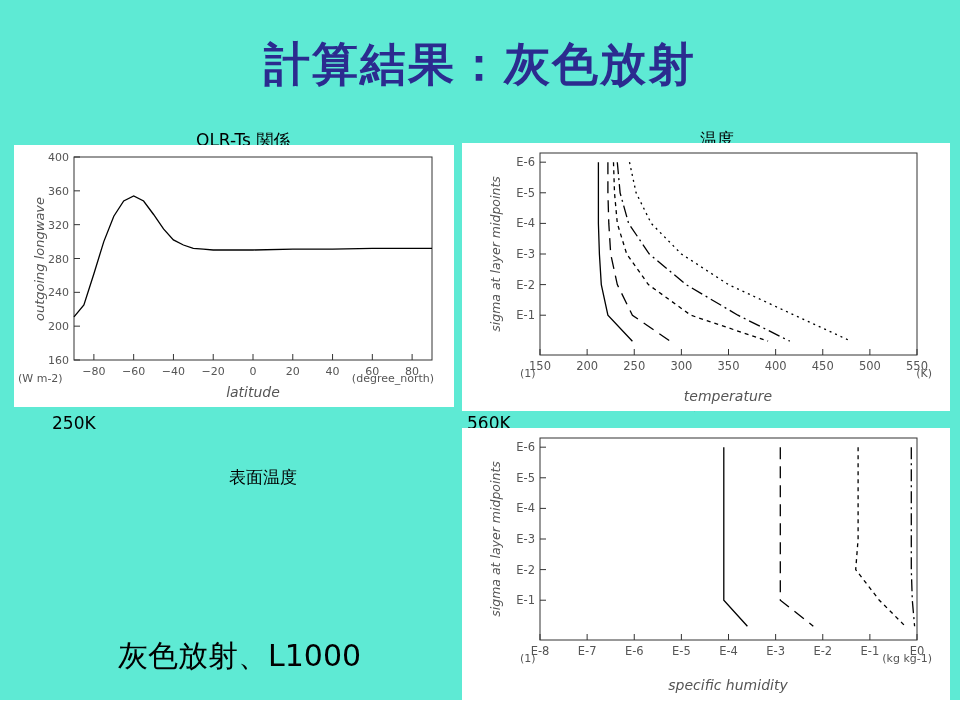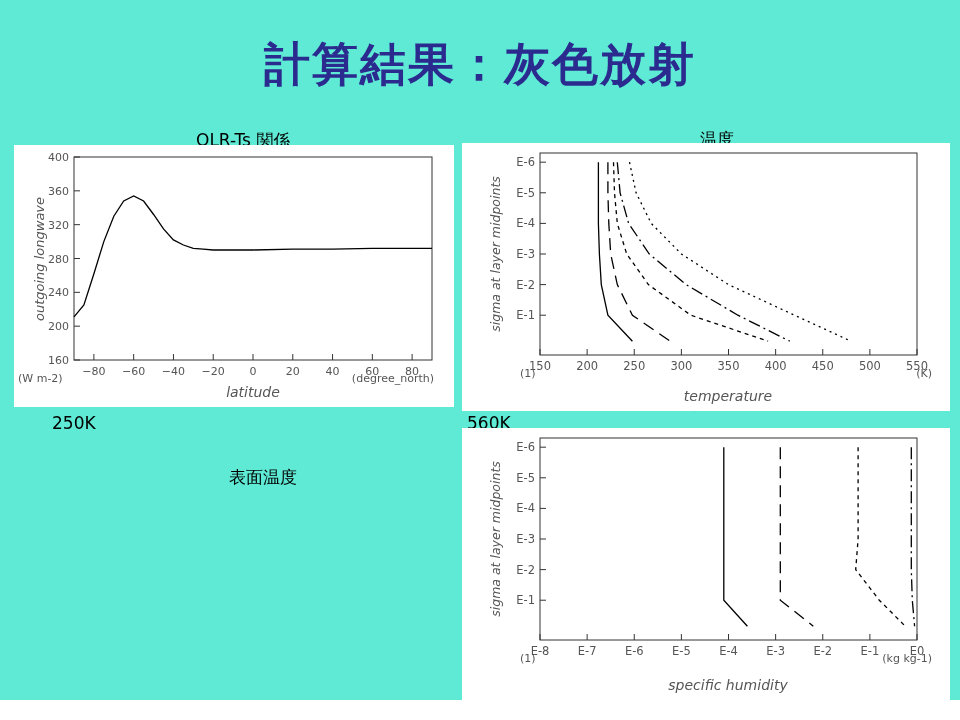--- a/index.html
+++ b/index.html
@@ -87,20 +87,21 @@
 <div id="slide">
 
   <div class="title">計算結果：灰色放射</div>
 
   <div class="label label-olr">OLR-Ts 関係</div>
   <div class="label label-temp">温度</div>
   <div class="label label-hum">比湿</div>
   <div class="label label-250k">250K</div>
   <div class="label label-560k">560K</div>
   <div class="label label-surf">表面温度</div>
+  <div class="label-bottom">灰色放射、L1000</div>
 
   <div class="panel" id="panel-olr">
     <svg width="440" height="262" viewBox="0 0 440 262">
 
       <rect x="60" y="12" width="358" height="203" class="axis-line"></rect>
 
       <g>
         <g id="olr-yticks">
             <line x1="60" y1="215" x2="66" y2="215" class="axis-line"></line>
             <text x="55" y="219" text-anchor="end" font-size="11" class="axis-text">160</text>

